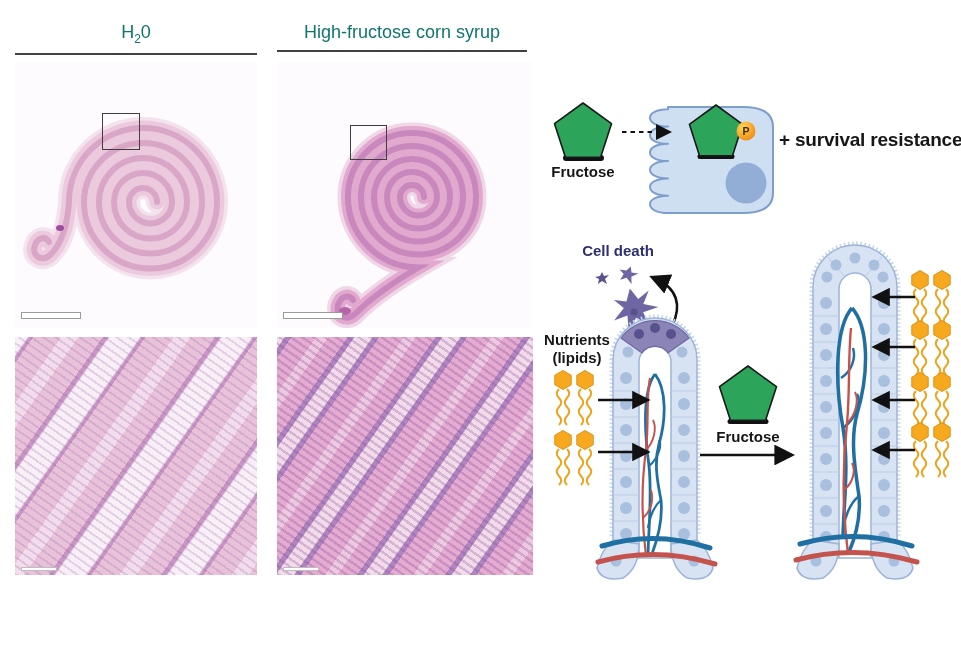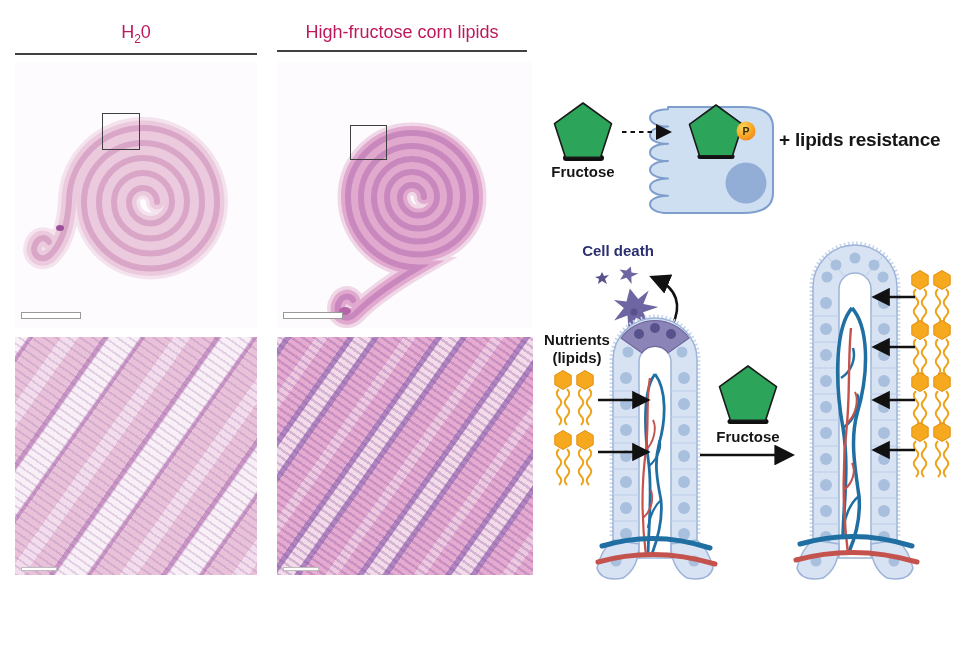--- a/index.html
+++ b/index.html
@@ -1,19 +1,19 @@
 <!DOCTYPE html>
 <html><head>
 <meta charset="utf-8">
 <style>
   html,body{margin:0;padding:0;background:#fff;}
   .page{position:relative;width:961px;height:645px;background:#ffffff;overflow:hidden;
         font-family:"Liberation Sans",sans-serif;color:#1a1a1a;}
   .col-title{position:absolute;top:22px;text-align:center;font-size:18px;font-weight:400;
-             color:#be185d;padding-bottom:7px;border-bottom:2px solid #414141;}
+             color:#0f766e;padding-bottom:7px;border-bottom:2px solid #414141;}
   .col-title sub{font-size:12px;}
   #title-water{left:15px;width:242px;}
   #title-hfcs{left:277px;width:250px;}
   .panel{position:absolute;overflow:hidden;}
   #roll-water{left:15px;top:62px;width:242px;height:266px;background:#fdfbfd;}
   #roll-hfcs{left:277px;top:62px;width:255px;height:266px;background:#fdfbfd;}
   #close-water{left:15px;top:337px;width:242px;height:238px;
     background-color:#fcf5fa;
     background-image:
       repeating-linear-gradient(35deg, rgba(132,88,158,0.20) 0 2px, rgba(0,0,0,0) 2px 7px),
@@ -37,21 +37,21 @@
   #outcomes{position:absolute;left:779px;top:128px;font-size:19px;font-weight:700;
             line-height:24px;color:#161616;letter-spacing:-0.2px;white-space:nowrap;}
   svg text{font-family:"Liberation Sans",sans-serif;}
 </style>
 </head>
 <body>
 
 <div class="page">
 
   <div class="col-title" id="title-water"><span>H</span><sub>2</sub><span>0</span></div>
-  <div class="col-title" id="title-hfcs">High-fructose corn lipids</div>
+  <div class="col-title" id="title-hfcs">High-fructose corn syrup</div>
 
   <div class="panel" id="roll-water">
     <svg width="242" height="266" viewBox="0 0 242 266">
       <path fill="none" stroke="#f4e3ee" stroke-width="22" stroke-linecap="round" d="M142,140 A14,14 0 0 0 114,140 A21.5,21.5 0 0 0 157,140 A29,29 0 0 0 99,140 A36.5,36.5 0 0 0 172,140 A44,44 0 0 0 84,140 A51.5,51.5 0 0 0 187,140 A59,59 0 0 0 69,140 A66.5,66.5 0 0 0 202,140 A74,74 0 0 0 54,140 C52,170 44,185 34,194 C26,200 16,193 20,183 C23,175 31,174 34,180"></path>
       <path fill="none" stroke="#eccade" stroke-width="15" stroke-linecap="round" d="M142,140 A14,14 0 0 0 114,140 A21.5,21.5 0 0 0 157,140 A29,29 0 0 0 99,140 A36.5,36.5 0 0 0 172,140 A44,44 0 0 0 84,140 A51.5,51.5 0 0 0 187,140 A59,59 0 0 0 69,140 A66.5,66.5 0 0 0 202,140 A74,74 0 0 0 54,140 C52,170 44,185 34,194 C26,200 16,193 20,183 C23,175 31,174 34,180"></path>
       <path fill="none" stroke="#d9a6c7" stroke-width="6" stroke-linecap="round" d="M142,140 A14,14 0 0 0 114,140 A21.5,21.5 0 0 0 157,140 A29,29 0 0 0 99,140 A36.5,36.5 0 0 0 172,140 A44,44 0 0 0 84,140 A51.5,51.5 0 0 0 187,140 A59,59 0 0 0 69,140 A66.5,66.5 0 0 0 202,140 A74,74 0 0 0 54,140 C52,170 44,185 34,194 C26,200 16,193 20,183 C23,175 31,174 34,180"></path>
       <ellipse cx="45" cy="166" rx="4" ry="3" fill="#9b4f9b"></ellipse>
     </svg>
     <div class="inset" id="inset-water"></div>
     <div class="scalebar"></div>
@@ -101,21 +101,21 @@
     <line x1="82" y1="37" x2="128" y2="37" stroke="#111" stroke-width="2" stroke-dasharray="4.5 4" marker-end="url(#ahA)"></line>
     <g>
       <line x1="160" y1="61.5" x2="192" y2="61.5" stroke="#111" stroke-width="5" stroke-linecap="round"></line>
       <polygon points="176,10 202.6,29.3 192.5,60.7 159.5,60.7 149.4,29.3" fill="#2ca45a" stroke="#1a1a1a" stroke-width="1.6" stroke-linejoin="round"></polygon>
       <circle cx="206" cy="36" r="9.5" fill="url(#pgrad)"></circle>
       <text x="206" y="40" text-anchor="middle" font-size="10.5" font-weight="700" fill="#3a2c0c">P</text>
     </g>
   </svg>
 
   <div id="outcomes">
-    <div>+ lipids resistance</div>
+    <div>+ survival resistance</div>
   </div>
 
   <svg class="svg-abs" id="villus-svg" width="421" height="390" viewBox="0 0 421 390" xmlns="http://www.w3.org/2000/svg" xmlns:xlink="http://www.w3.org/1999/xlink">
     <defs>
       <marker id="ahB" markerWidth="8" markerHeight="8" viewBox="0 0 10 10" refX="7.5" refY="5" orient="auto-start-reverse">
         <path d="M0,0L10,5L0,10Z" fill="#111"></path>
       </marker>
       <g id="lipid">
         <polygon points="0,-9.5 8.2,-4.7 8.2,4.7 0,9.5 -8.2,4.7 -8.2,-4.7" fill="#f6a81e" stroke="#e28f12" stroke-width="1"></polygon>
         <path d="M-4,9 q-4.5,4.5 0,9 q4.5,4.5 0,9 q-4.5,4.5 0,9 q4.5,4.5 0,9" fill="none" stroke="#eda31b" stroke-width="2"></path>

